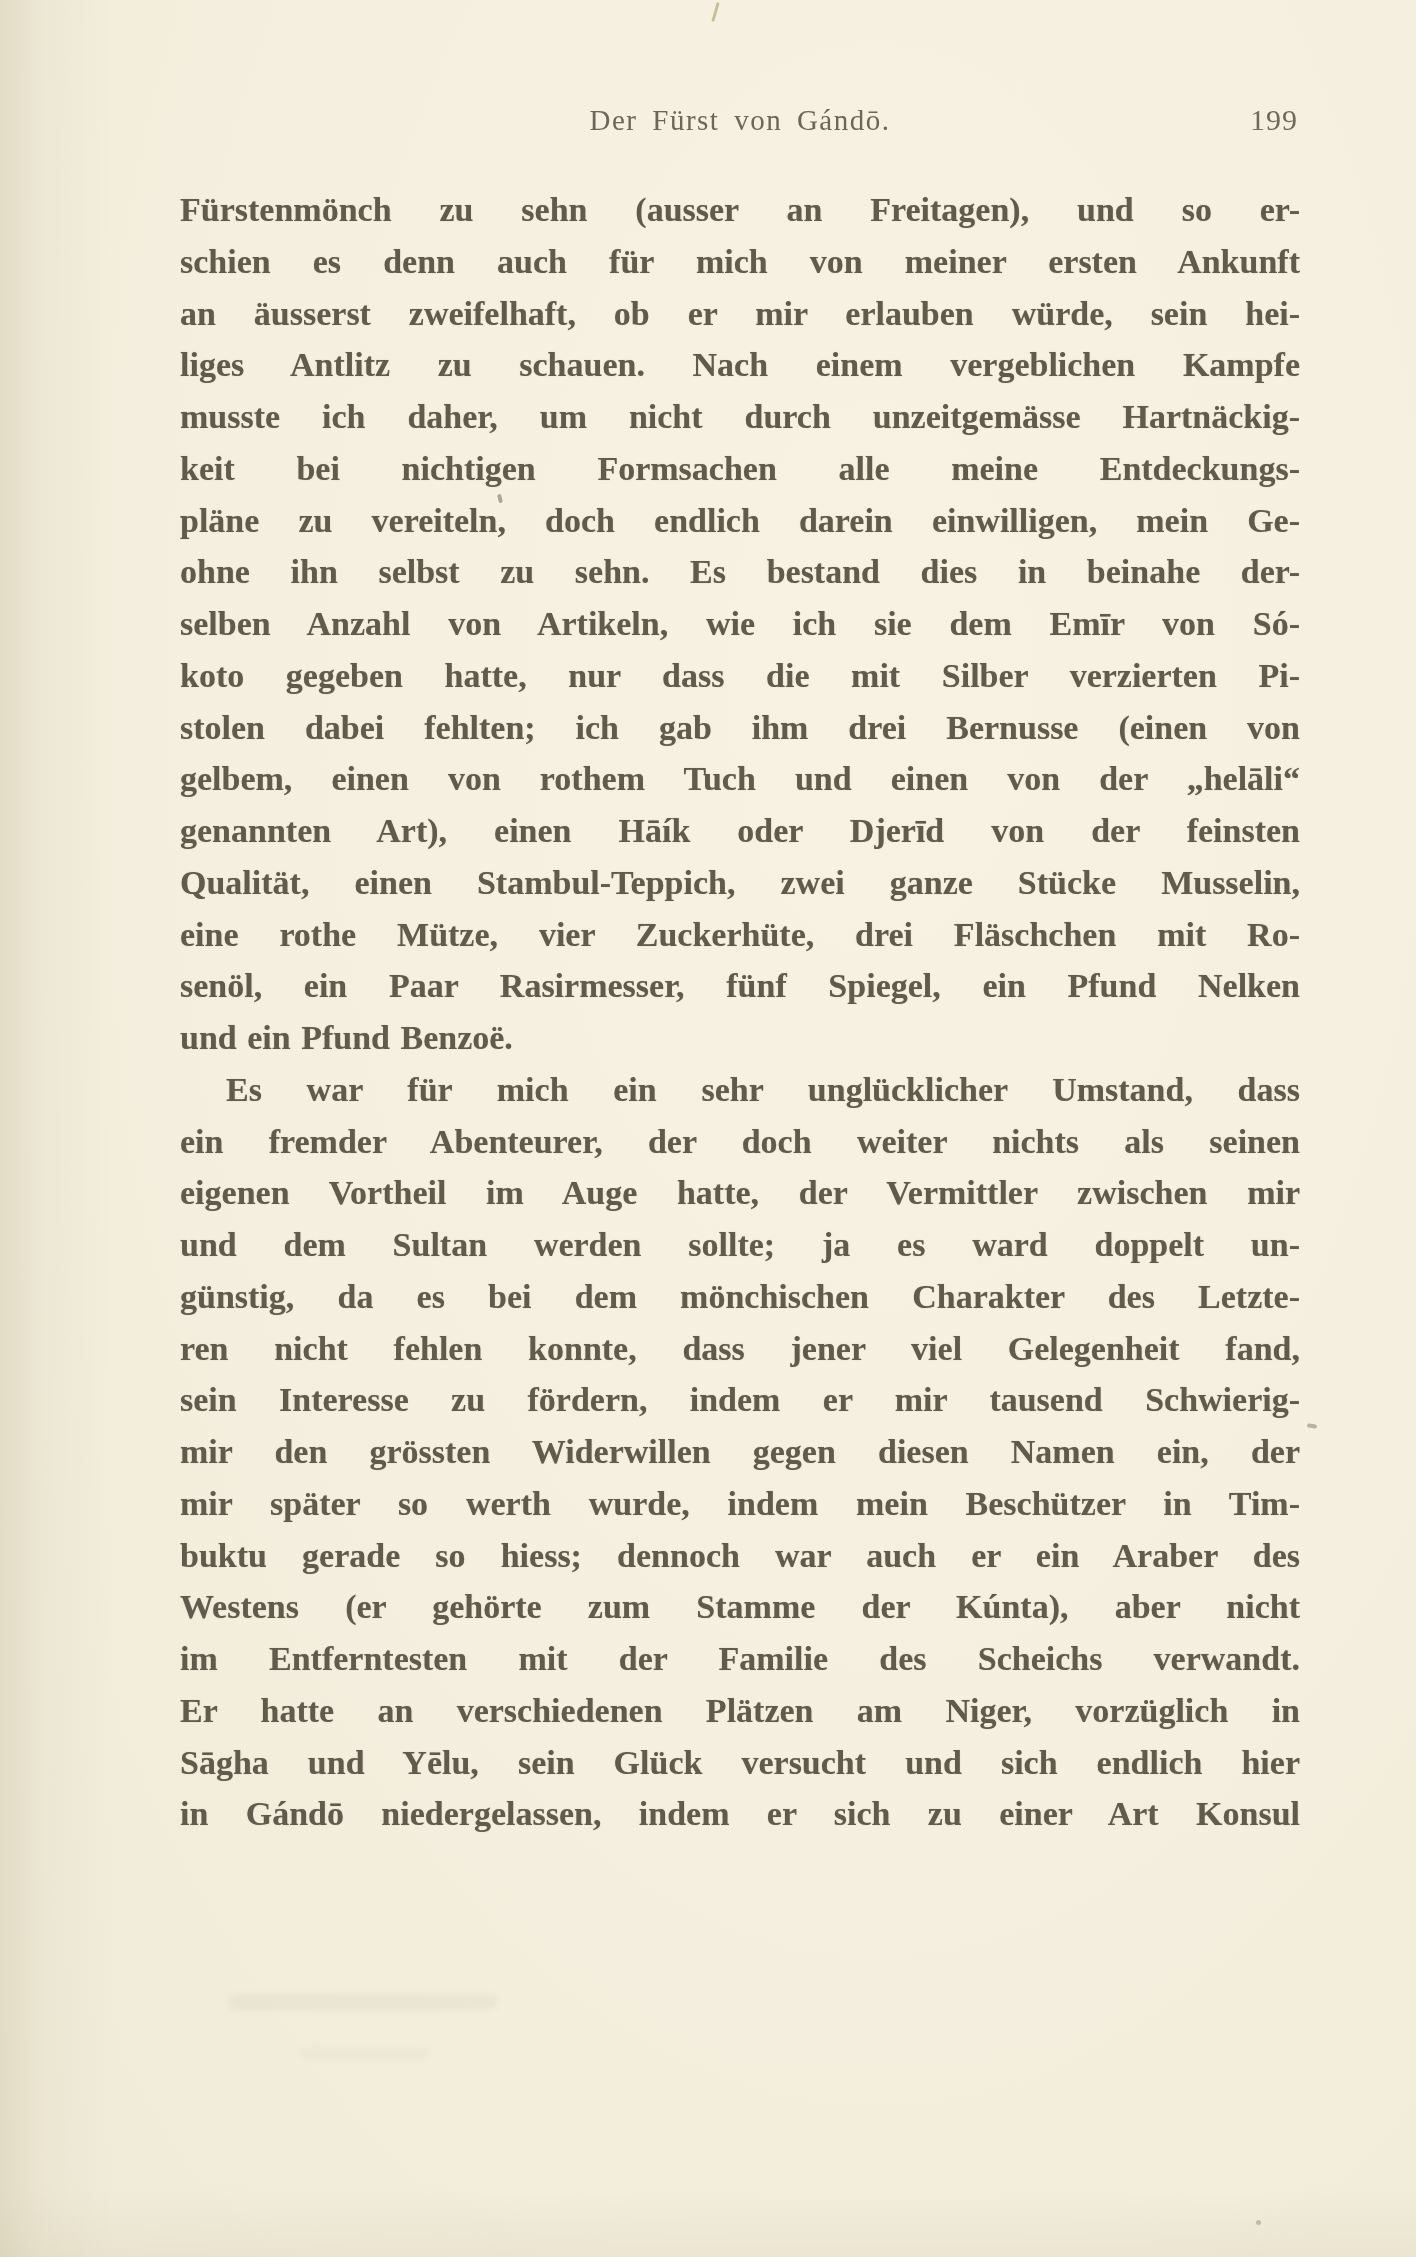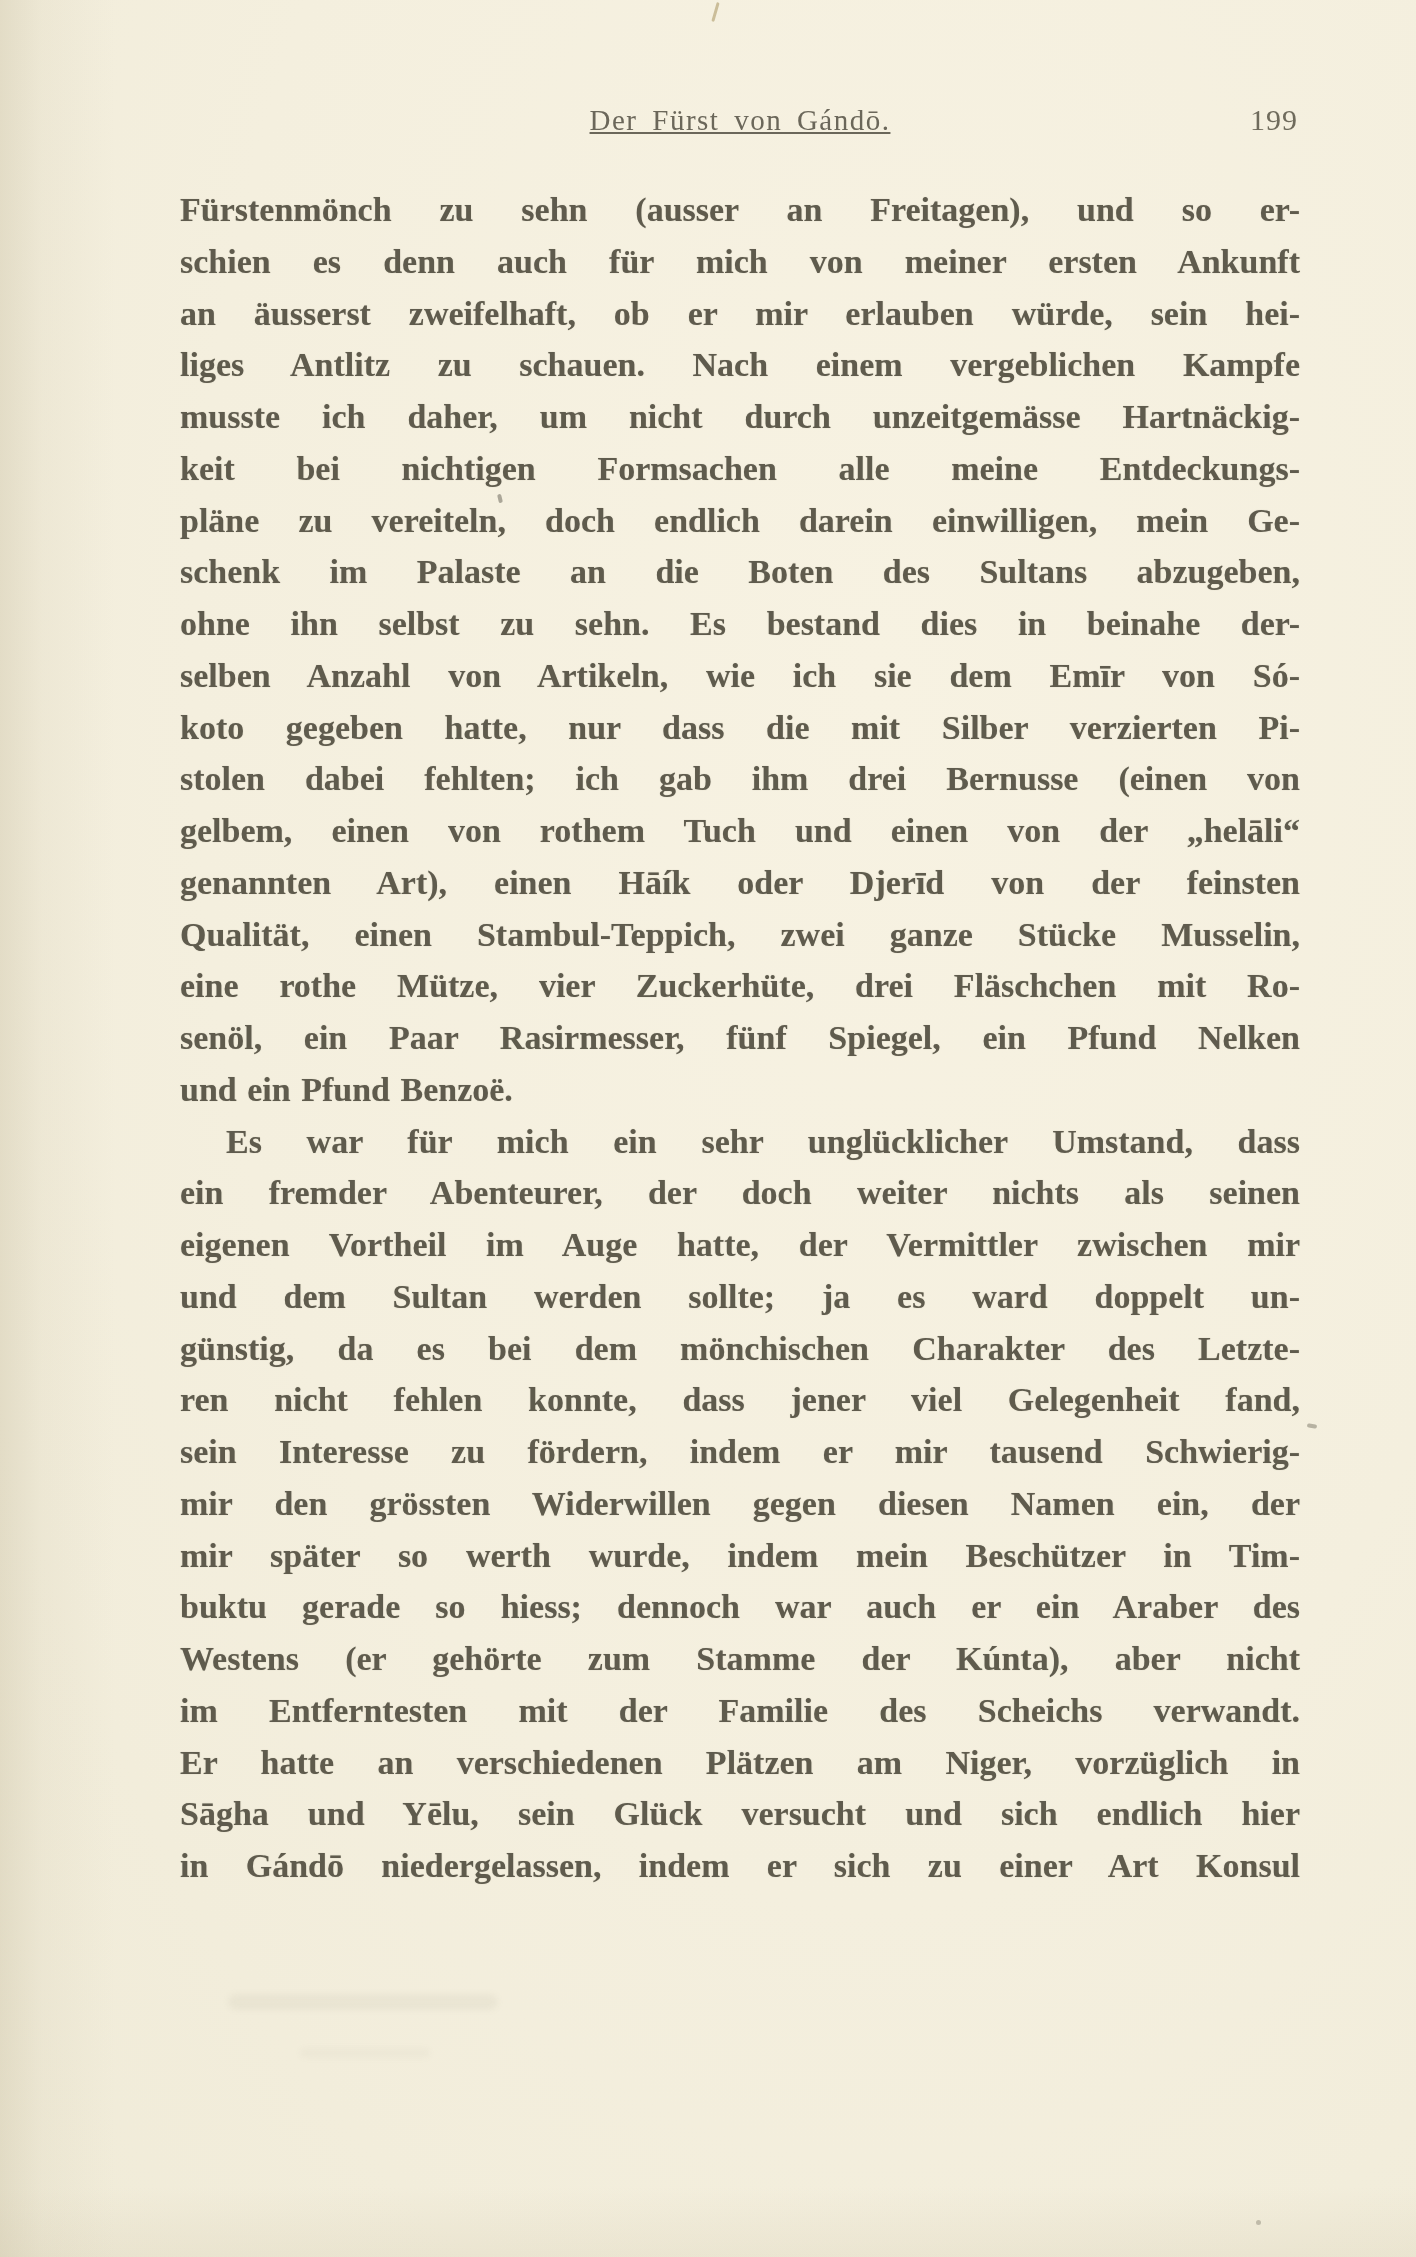--- a/index.html
+++ b/index.html
@@ -31,21 +31,20 @@
     color: #6b675a;
   }
   .running-title {
     position: absolute;
     left: 0;
     right: 0;
     text-align: center;
     font-size: 29px;
     letter-spacing: 1.5px;
     word-spacing: 6px;
-    text-decoration: underline;
   }
   .page-number {
     position: absolute;
     right: 2px;
     top: 0;
     font-size: 30px;
     letter-spacing: 1px;
     color: #6f6b5c;
   }
   .text-block {
@@ -151,21 +150,20 @@
 
   <div class="text-block">
       <div>
         <div class="text-line">Fürstenmönch zu sehn (ausser an Freitagen), und so er-</div>
         <div class="text-line">schien es denn auch für mich von meiner ersten Ankunft</div>
         <div class="text-line">an äusserst zweifelhaft, ob er mir erlauben würde, sein hei-</div>
         <div class="text-line">liges Antlitz zu schauen. Nach einem vergeblichen Kampfe</div>
         <div class="text-line">musste ich daher, um nicht durch unzeitgemässe Hartnäckig-</div>
         <div class="text-line">keit bei nichtigen Formsachen alle meine Entdeckungs-</div>
         <div class="text-line">pläne zu vereiteln, doch endlich darein einwilligen, mein Ge-</div>
-        <div class="text-line">schenk im Palaste an die Boten des Sultans abzugeben,</div>
         <div class="text-line">ohne ihn selbst zu sehn. Es bestand dies in beinahe der-</div>
         <div class="text-line">selben Anzahl von Artikeln, wie ich sie dem Emīr von Só-</div>
         <div class="text-line">koto gegeben hatte, nur dass die mit Silber verzierten Pi-</div>
         <div class="text-line">stolen dabei fehlten; ich gab ihm drei Bernusse (einen von</div>
         <div class="text-line">gelbem, einen von rothem Tuch und einen von der „helāli“</div>
         <div class="text-line">genannten Art), einen Hāík oder Djerīd von der feinsten</div>
         <div class="text-line">Qualität, einen Stambul-Teppich, zwei ganze Stücke Musselin,</div>
         <div class="text-line">eine rothe Mütze, vier Zuckerhüte, drei Fläschchen mit Ro-</div>
         <div class="text-line">senöl, ein Paar Rasirmesser, fünf Spiegel, ein Pfund Nelken</div>
         <div class="text-line no-justify">und ein Pfund Benzoë.</div>

